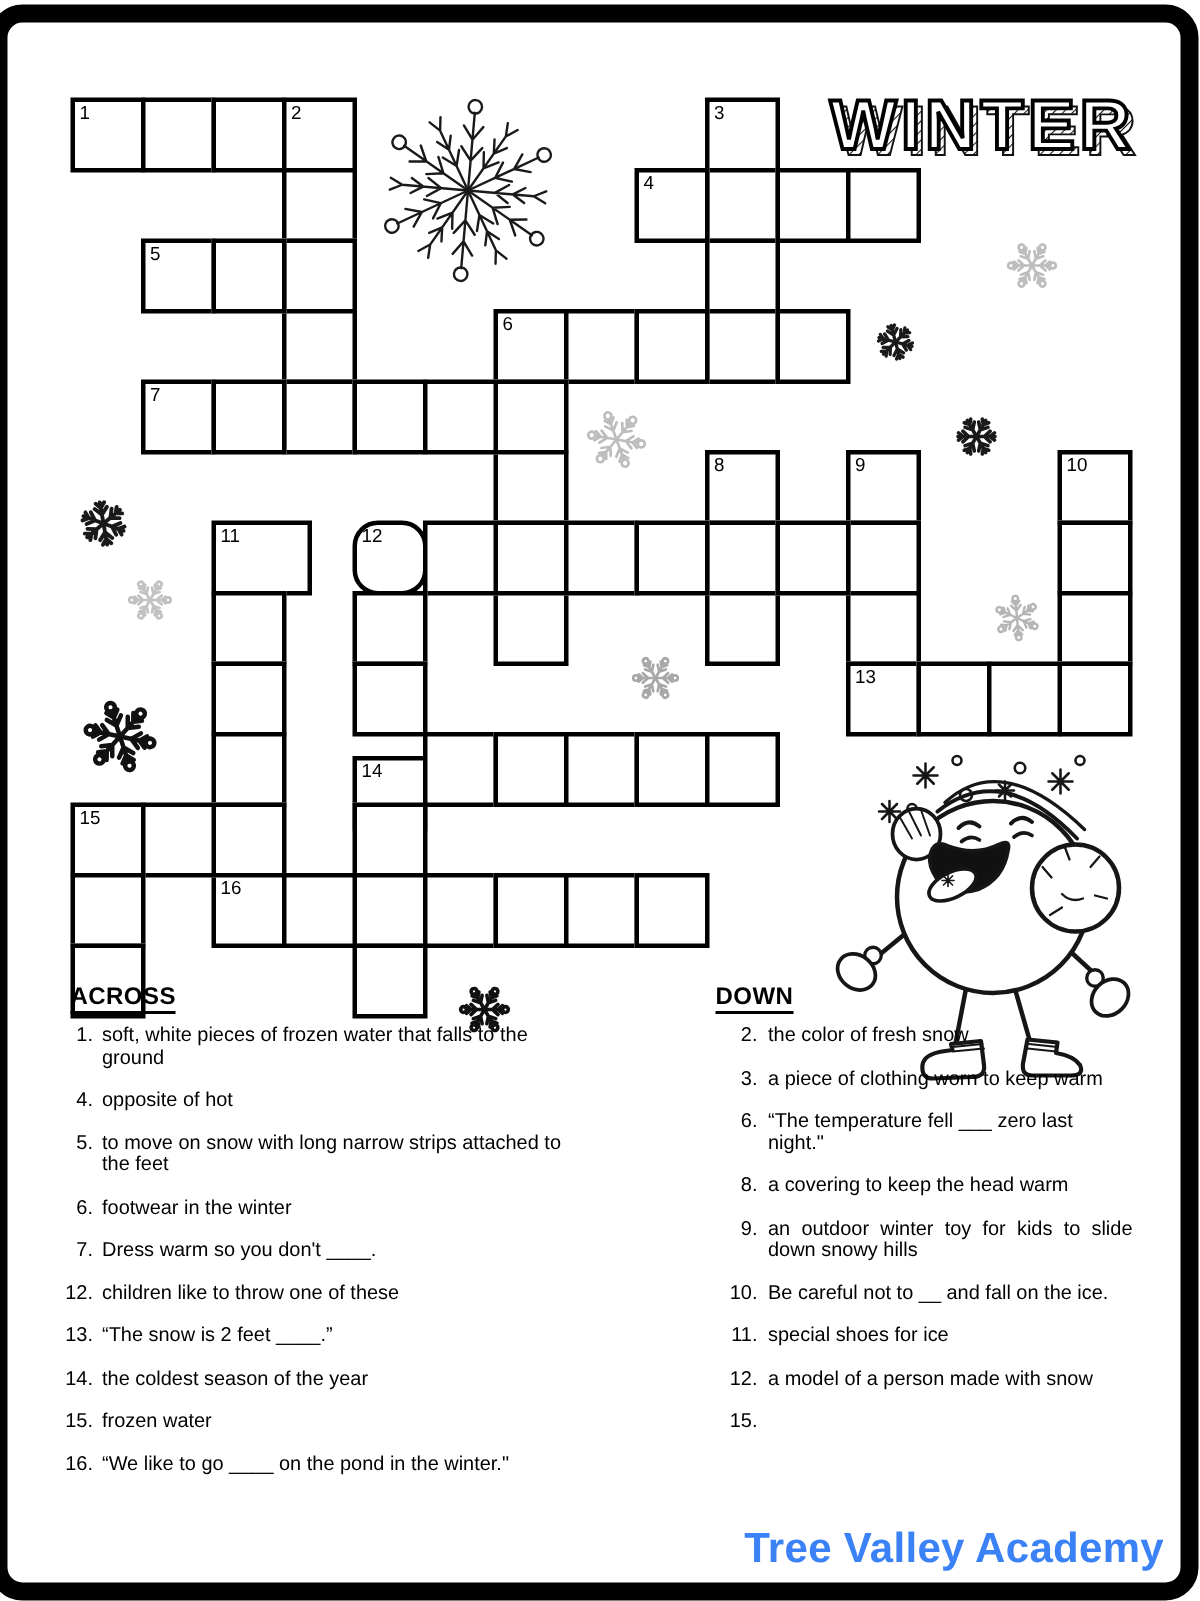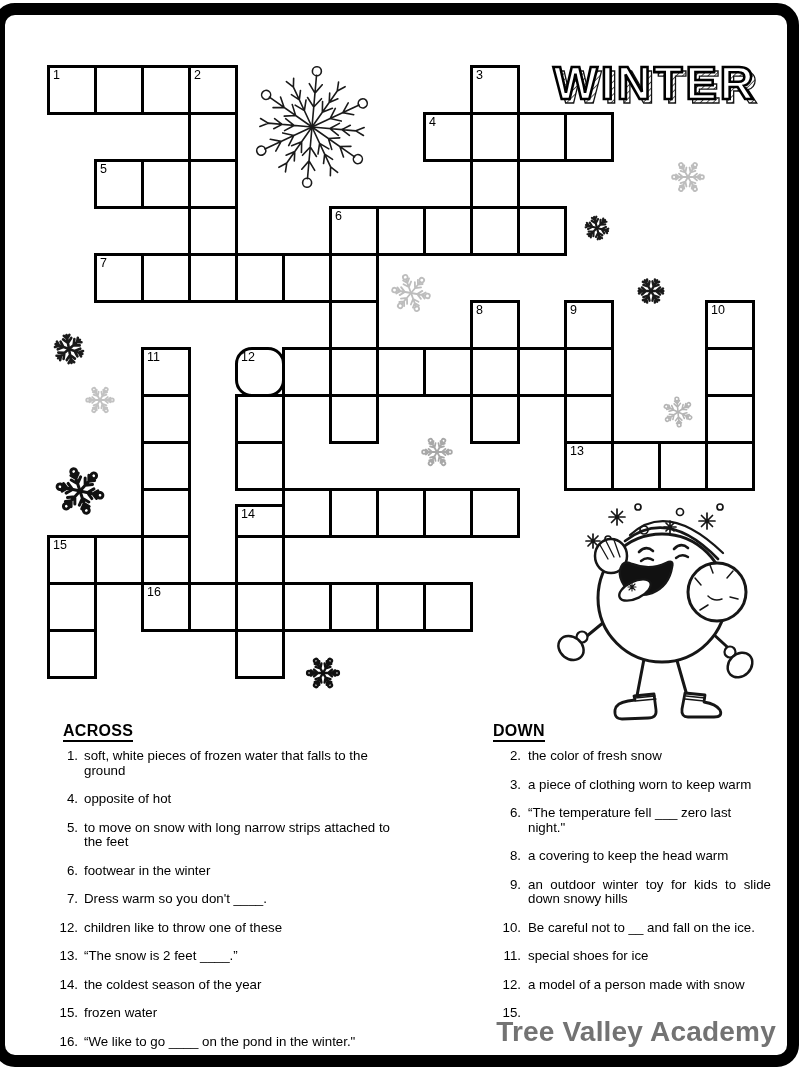--- a/index.html
+++ b/index.html
@@ -16,21 +16,21 @@
   .deco-layer circle{fill:none;}
   .title-svg{position:absolute;left:543px;top:43px;}
   .grid-layer{position:absolute;left:0;top:0;width:800px;height:1067px;}
   .cell{
     position:absolute;box-sizing:border-box;border:3px solid #000;background:#fff;
   }
   .cnum{
     position:absolute;top:1px;left:3px;
     font-family:"Liberation Sans",sans-serif;font-size:12.5px;line-height:13px;color:#000;
   }
-  .clue-col{position:absolute;top:722px;margin-left:16px;}
+  .clue-col{position:absolute;top:656px;}
   .clue-col h2{
     font-size:16px;margin:0 0 9px 0;letter-spacing:.3px;font-weight:bold;
   }
   .clue-col h2 span{border-bottom:2.2px solid #000;padding-bottom:1px;}
   .across{left:43px;width:346px;}
   .across h2{margin-left:4px;}
   .down{left:477px;width:278px;}
   .clue{display:flex;margin-bottom:14px;font-size:13.3px;line-height:14.5px;}
   .clue-num{flex:none;text-align:right;}
   .across .clue-num{width:19px;margin-right:6px;}
@@ -173,21 +173,21 @@
     <div class="cell" style="left: 564px; top: 394px; width: 50px; height: 50px;"></div>
     <div class="cell" style="left: 564px; top: 441px; width: 50px; height: 50px;">
       <span class="cnum">13</span>
     </div>
     <div class="cell" style="left: 705px; top: 300px; width: 50px; height: 50px;">
       <span class="cnum">10</span>
     </div>
     <div class="cell" style="left: 705px; top: 347px; width: 50px; height: 50px;"></div>
     <div class="cell" style="left: 705px; top: 394px; width: 50px; height: 50px;"></div>
     <div class="cell" style="left: 705px; top: 441px; width: 50px; height: 50px;"></div>
-    <div class="cell" style="left: 141px; top: 347px; width: 50px; height: 50px;">
+    <div class="cell" style="left: 141px; top: 347px; width: 67px; height: 50px;">
       <span class="cnum">11</span>
     </div>
     <div class="cell" style="left: 141px; top: 394px; width: 50px; height: 50px;"></div>
     <div class="cell" style="left: 141px; top: 441px; width: 50px; height: 50px;"></div>
     <div class="cell" style="left: 141px; top: 488px; width: 50px; height: 50px;"></div>
     <div class="cell" style="left: 141px; top: 535px; width: 50px; height: 50px;"></div>
     <div class="cell" style="left: 141px; top: 582px; width: 50px; height: 50px;">
       <span class="cnum">16</span>
     </div>
     <div class="cell" style="left: 235px; top: 347px; width: 50px; height: 50px; border-radius: 17px;">
@@ -372,13 +372,13 @@
       <div class="clue">
         <span class="clue-num">12.</span>
         <span class="clue-text">a model of a person made with snow</span>
       </div>
       <div class="clue">
         <span class="clue-num">15.</span>
       </div>
     </div>
 </div>
 
-<div class="footer-credit" style="color: #737373;">Tree Valley Academy</div>
+<div class="footer-credit" style="color: #3b82f6;">Tree Valley Academy</div>
 
 </body></html>

